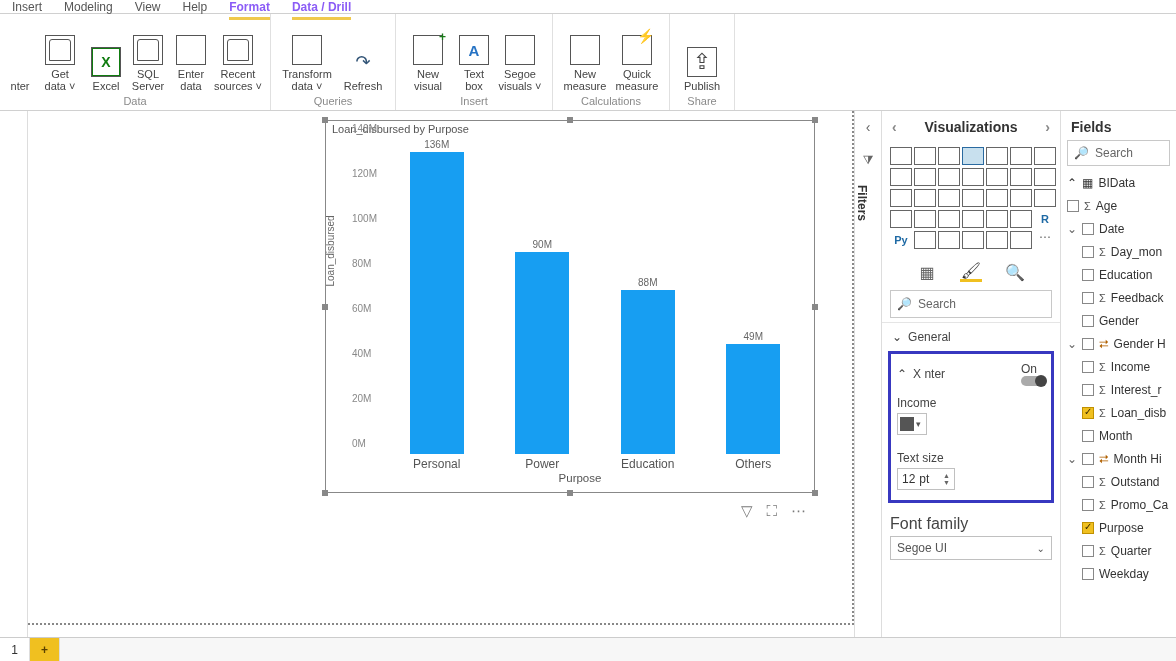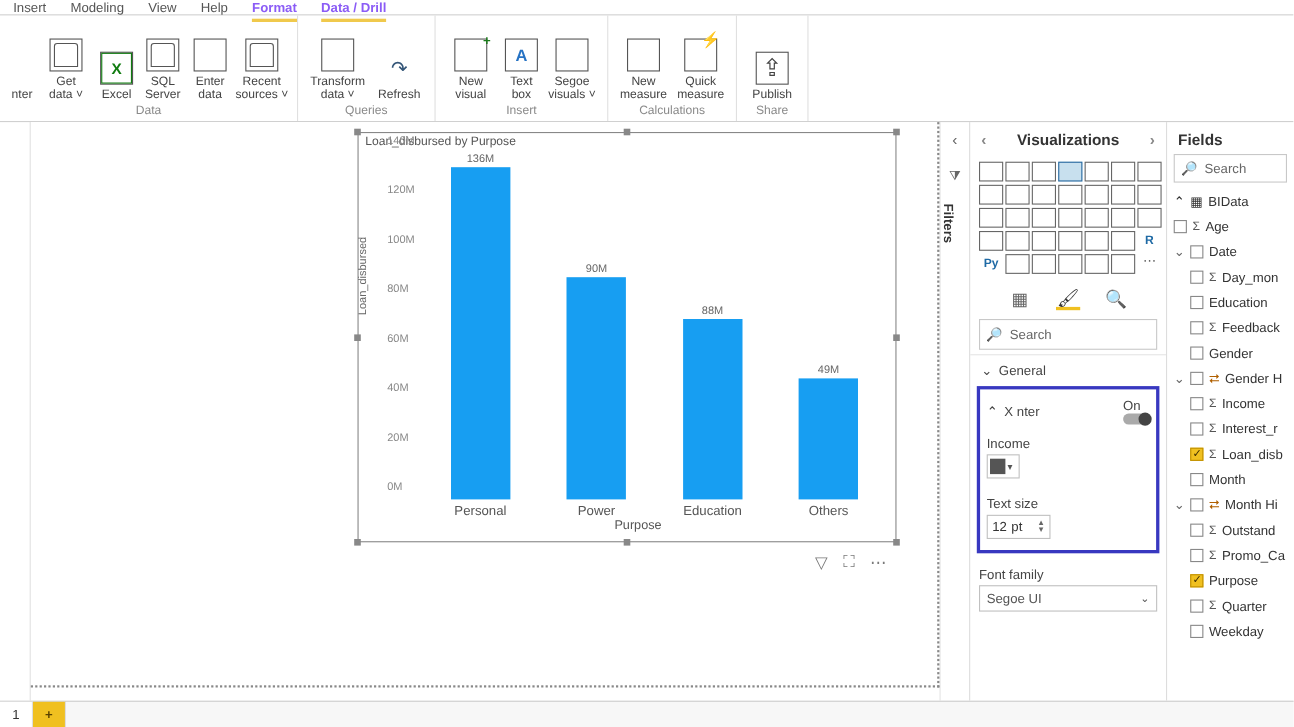--- a/index.html
+++ b/index.html
@@ -77,21 +77,21 @@
   .section{ padding:7px 10px; border-top:1px solid #e5e5e5; display:flex; align-items:center; gap:6px; color:#444; font-size:12px;}
   .tgl .track{ width:24px; height:10px; background:#aaa; border-radius:6px; position:relative;}
   .tgl .knob{ width:12px; height:12px; background:#444; border-radius:50%; position:absolute; right:-2px; top:-1px;}
   .xaxis-box{ margin:0 6px 6px 6px; border:3px solid #3838c0; padding:4px 6px 10px 6px;}
   .subhdr{ display:flex; align-items:center; gap:6px; padding:4px 0; font-size:12px; color:#444;}
   .ffield{ margin-top:6px; font-size:12px; color:#444;}
   .color-sw{ width:30px; height:22px; border:1px solid #c0c0c0; margin-top:3px; display:flex; align-items:center; padding:2px; gap:2px;}
   .color-sw .sw{ width:14px; height:14px; background:#555;}
   .spin{ width:58px; height:22px; border:1px solid #c0c0c0; margin-top:3px; display:flex; align-items:center; padding:0 4px; font-size:12px; gap:4px; position:relative;}
   .spin .ar{ display:flex; flex-direction:column; font-size:7px; line-height:7px; color:#666; margin-left:auto;}
-  .fontfam{ margin:6px 8px 0 8px; font-size:12px; color:#444;}
+  .fontfam{ margin:6px 8px 0 8px; font-size:16px; color:#444;}
   .fontsel{ margin:3px 8px 0 8px; height:24px; border:1px solid #c0c0c0; display:flex; align-items:center; padding:0 6px; justify-content:space-between; color:#555;}
 
   
   .fieldspane{ flex: 0 0 115px; width:115px; display:flex; flex-direction:column; overflow:hidden;}
   .fsearch{ margin:3px 6px; border:1px solid #c8c8c8; height:26px; display:flex; align-items:center; padding:0 6px; gap:6px; color:#666;}
   .flist{ padding:2px 0 0 6px; overflow:hidden;}
   .frow{ display:flex; align-items:center; gap:5px; height:23px; font-size:12px; color:#333; white-space:nowrap;}
   .frow .cb{ width:12px; height:12px; border:1px solid #888; flex:none;}
   .frow .cb.ck{ background:#f0c020; border-color:#c09000; position:relative;}
   .frow .cb.ck::after{ content:"✓"; position:absolute; top:-2px; left:1px; font-size:10px; color:#3a2a00;}

